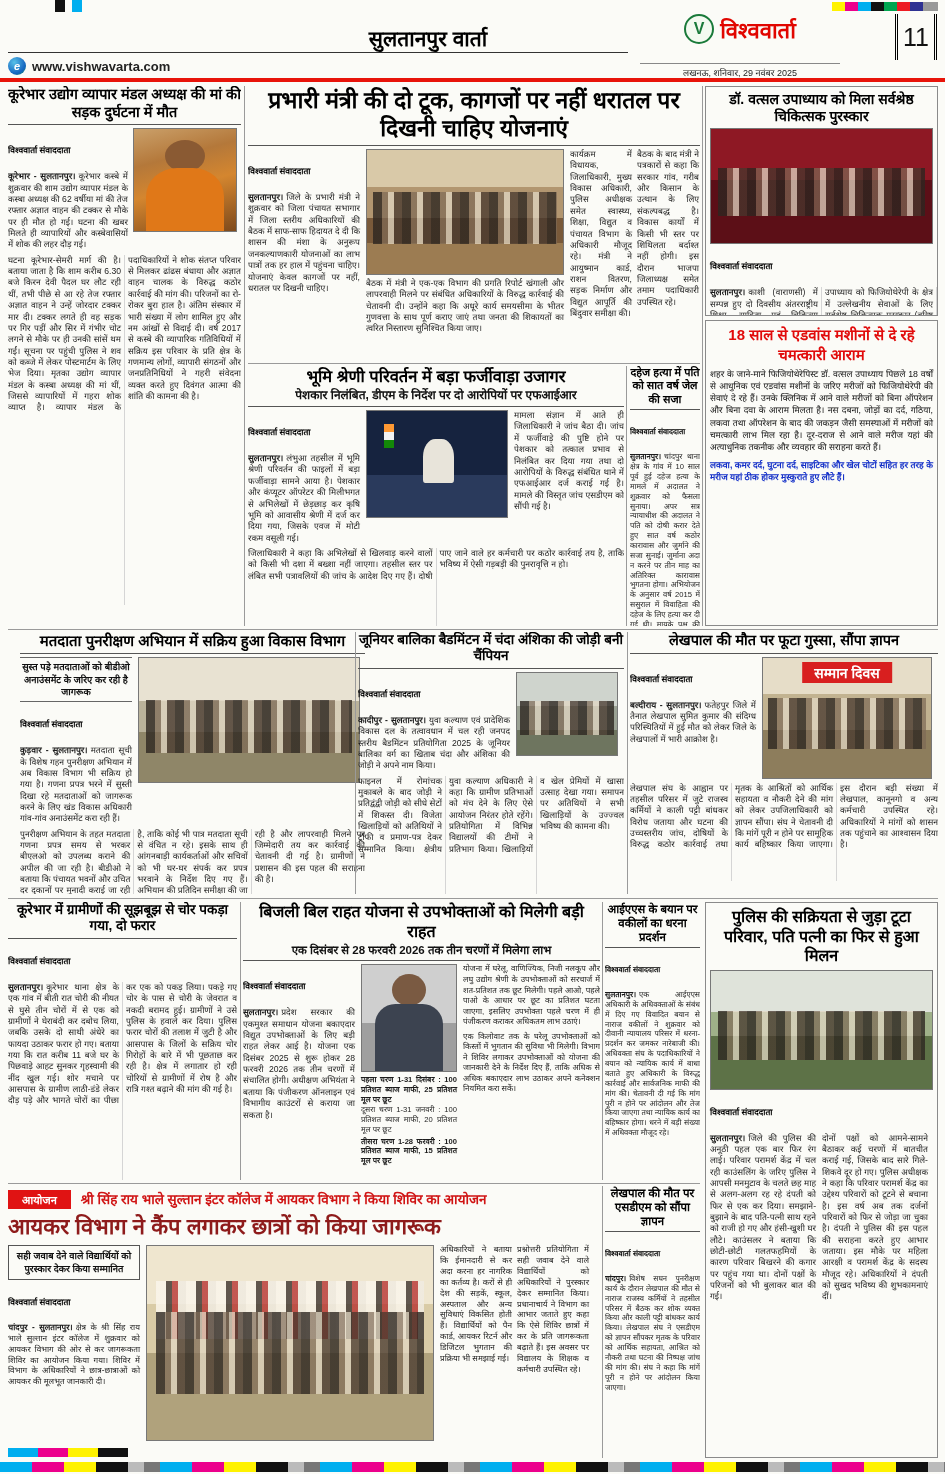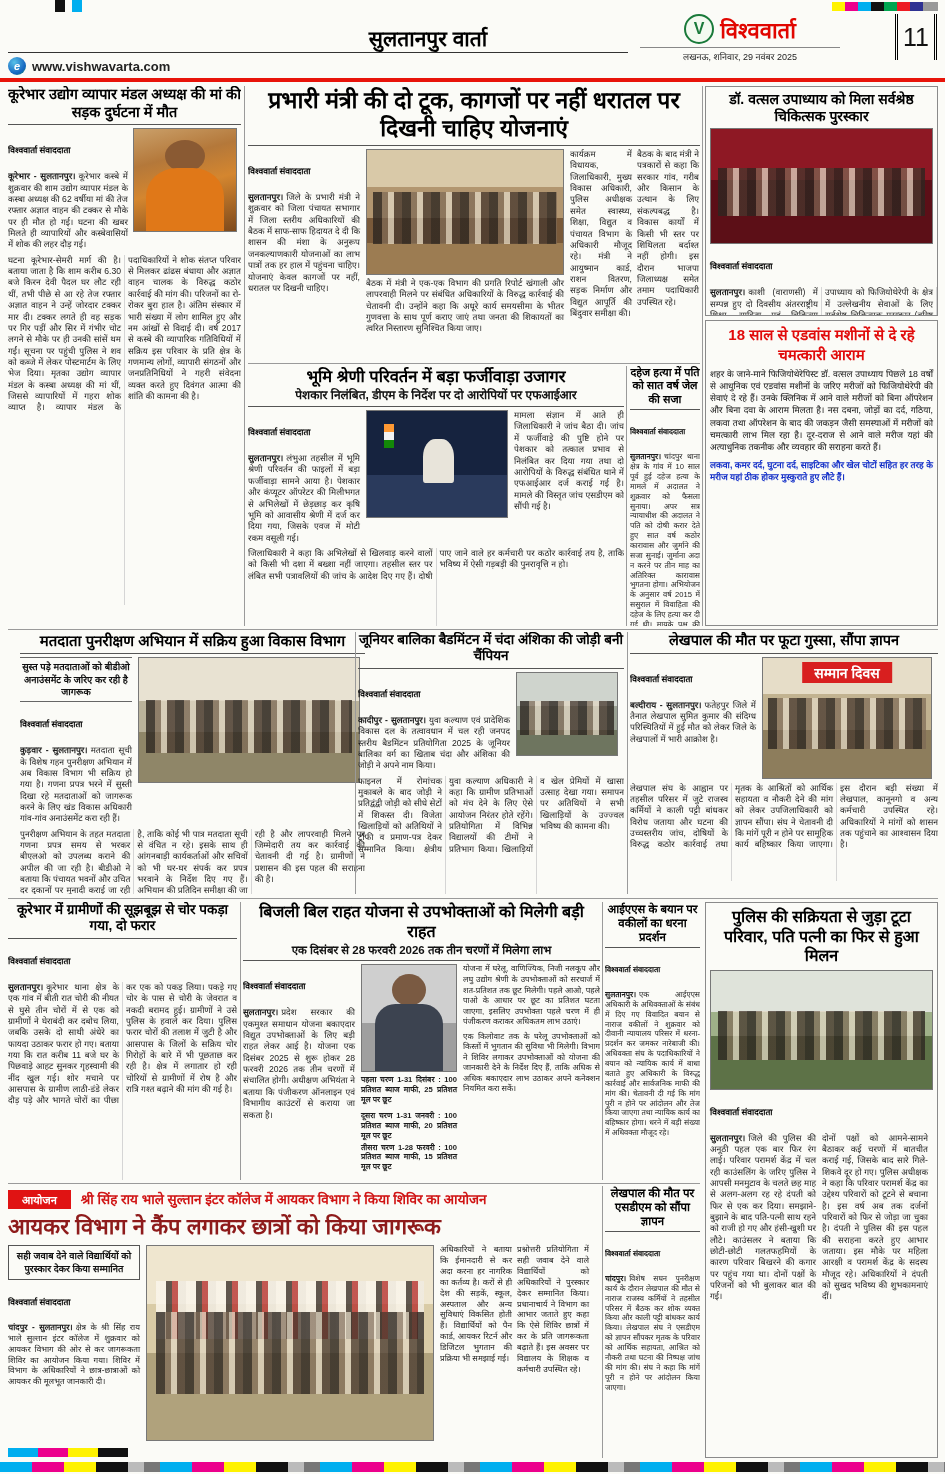--- a/index.html
+++ b/index.html
@@ -58,21 +58,21 @@
   .hdr-title{position:absolute;left:230px;top:12px;width:380px;text-align:center;font-size:21px;font-weight:700;color:#000}
   .hdr-web{position:absolute;left:0;top:40px;width:620px;border-top:1px solid #333;padding-top:4px;display:flex;align-items:center;gap:6px}
   .globe{display:inline-flex;width:18px;height:18px;border-radius:50%;align-items:center;justify-content:center;
       background:radial-gradient(circle at 35% 30%,#57c1e8,#1565c0 65%,#0d9a4e);color:#fff;font-weight:700;font-size:11px;font-style:italic}
   .weburl{font-weight:700;font-size:13px;color:#222}
   .masthead{position:absolute;left:632px;top:2px;width:200px;text-align:center}
   .mh-row{display:flex;align-items:center;justify-content:center;gap:6px}
   .mh-logo{display:inline-flex;width:30px;height:30px;border-radius:50%;border:2px solid #1a7a3a;color:#1a7a3a;
       align-items:center;justify-content:center;font-weight:700;font-size:16px;background:#f3faf0}
   .mh-name{color:#e10600;font-weight:700;font-size:22px}
-  .mh-edition{border-top:1px solid #888;margin-top:3px;padding-top:2px;font-size:9px;color:#222}
+  .mh-edition{border-top:1px solid #888;margin-top:19px;padding-top:2px;font-size:9px;color:#222}
   .pagebox{position:absolute;right:0;top:2px;width:42px;height:46px;border-left:3px double #000;border-right:3px double #000;
       display:flex;align-items:center;justify-content:center;font-size:25px;font-weight:400}
   .red-rule{position:absolute;left:0;top:78px;width:945px;height:4px;background:#e8140a}
   
   .mark{position:absolute;top:0;width:10px;height:12px}
   .mark-k{left:55px;background:#111}
   .mark-c{left:72px;background:#00aeef}
   .marks-top-right{position:absolute;top:2px;left:832px;width:106px;height:9px;
       background:linear-gradient(90deg,#fff200 0 13px,#ec008c 13px 26px,#00aeef 26px 39px,#111 39px 52px,#00a651 52px 65px,#ed1c24 65px 78px,#2e3192 78px 91px,#999 91px 106px)}
   .bottom-mini{position:absolute;left:8px;top:1448px;width:120px;height:9px;
@@ -229,21 +229,21 @@
     <div class="sub" style="font-size:11.5px">एक दिसंबर से 28 फरवरी 2026 तक तीन चरणों में मिलेगा लाभ</div>
     <div class="hrule"></div>
     <div class="row" style="gap:6px">
       <div style="width:112px">
         <div class="byline">विश्ववार्ता संवाददाता</div>
         <p class="bt"><b class="dl">सुलतानपुर।</b><span>प्रदेश सरकार की एकमुश्त समाधान योजना बकाएदार विद्युत उपभोक्ताओं के लिए बड़ी राहत लेकर आई है। योजना एक दिसंबर 2025 से शुरू होकर 28 फरवरी 2026 तक तीन चरणों में संचालित होगी। अधीक्षण अभियंता ने बताया कि पंजीकरण ऑनलाइन एवं विभागीय काउंटरों से कराया जा सकता है।</span></p>
       </div>
       <div style="width:96px;flex-shrink:0">
         <div class="photo photo-portrait-man" style="width:96px;height:108px"></div>
         <p class="bt-sm" style="font-weight:700;margin-top:3px">पहला चरण 1-31 दिसंबर : 100 प्रतिशत ब्याज माफी, 25 प्रतिशत मूल पर छूट</p>
-        <p class="bt-sm" style="font-weight:700;margin-top:6px">दूसरा चरण 1-31 जनवरी : 100 प्रतिशत ब्याज माफी, 20 प्रतिशत मूल पर छूट</p>
+        <p class="bt-sm" style="font-weight:400;margin-top:0">दूसरा चरण 1-31 जनवरी : 100 प्रतिशत ब्याज माफी, 20 प्रतिशत मूल पर छूट</p>
         <p class="bt-sm" style="font-weight:700;margin-top:2px">तीसरा चरण 1-28 फरवरी : 100 प्रतिशत ब्याज माफी, 15 प्रतिशत मूल पर छूट</p>
       </div>
       <div style="flex:1">
         <p class="bt" style="font-size:8px">योजना में घरेलू, वाणिज्यिक, निजी नलकूप और लघु उद्योग श्रेणी के उपभोक्ताओं को सरचार्ज में शत-प्रतिशत तक छूट मिलेगी। पहले आओ, पहले पाओ के आधार पर छूट का प्रतिशत घटता जाएगा, इसलिए उपभोक्ता पहले चरण में ही पंजीकरण कराकर अधिकतम लाभ उठाएं।</p>
         <p class="bt" style="font-size:8px;margin-top:4px">एक किलोवाट तक के घरेलू उपभोक्ताओं को किस्तों में भुगतान की सुविधा भी मिलेगी। विभाग ने शिविर लगाकर उपभोक्ताओं को योजना की जानकारी देने के निर्देश दिए हैं, ताकि अधिक से अधिक बकाएदार लाभ उठाकर अपने कनेक्शन नियमित करा सकें।</p>
       </div>
     </div>
   </article>
 
   <article class="art" style="left:605px;top:902px;width:95px;height:278px">

